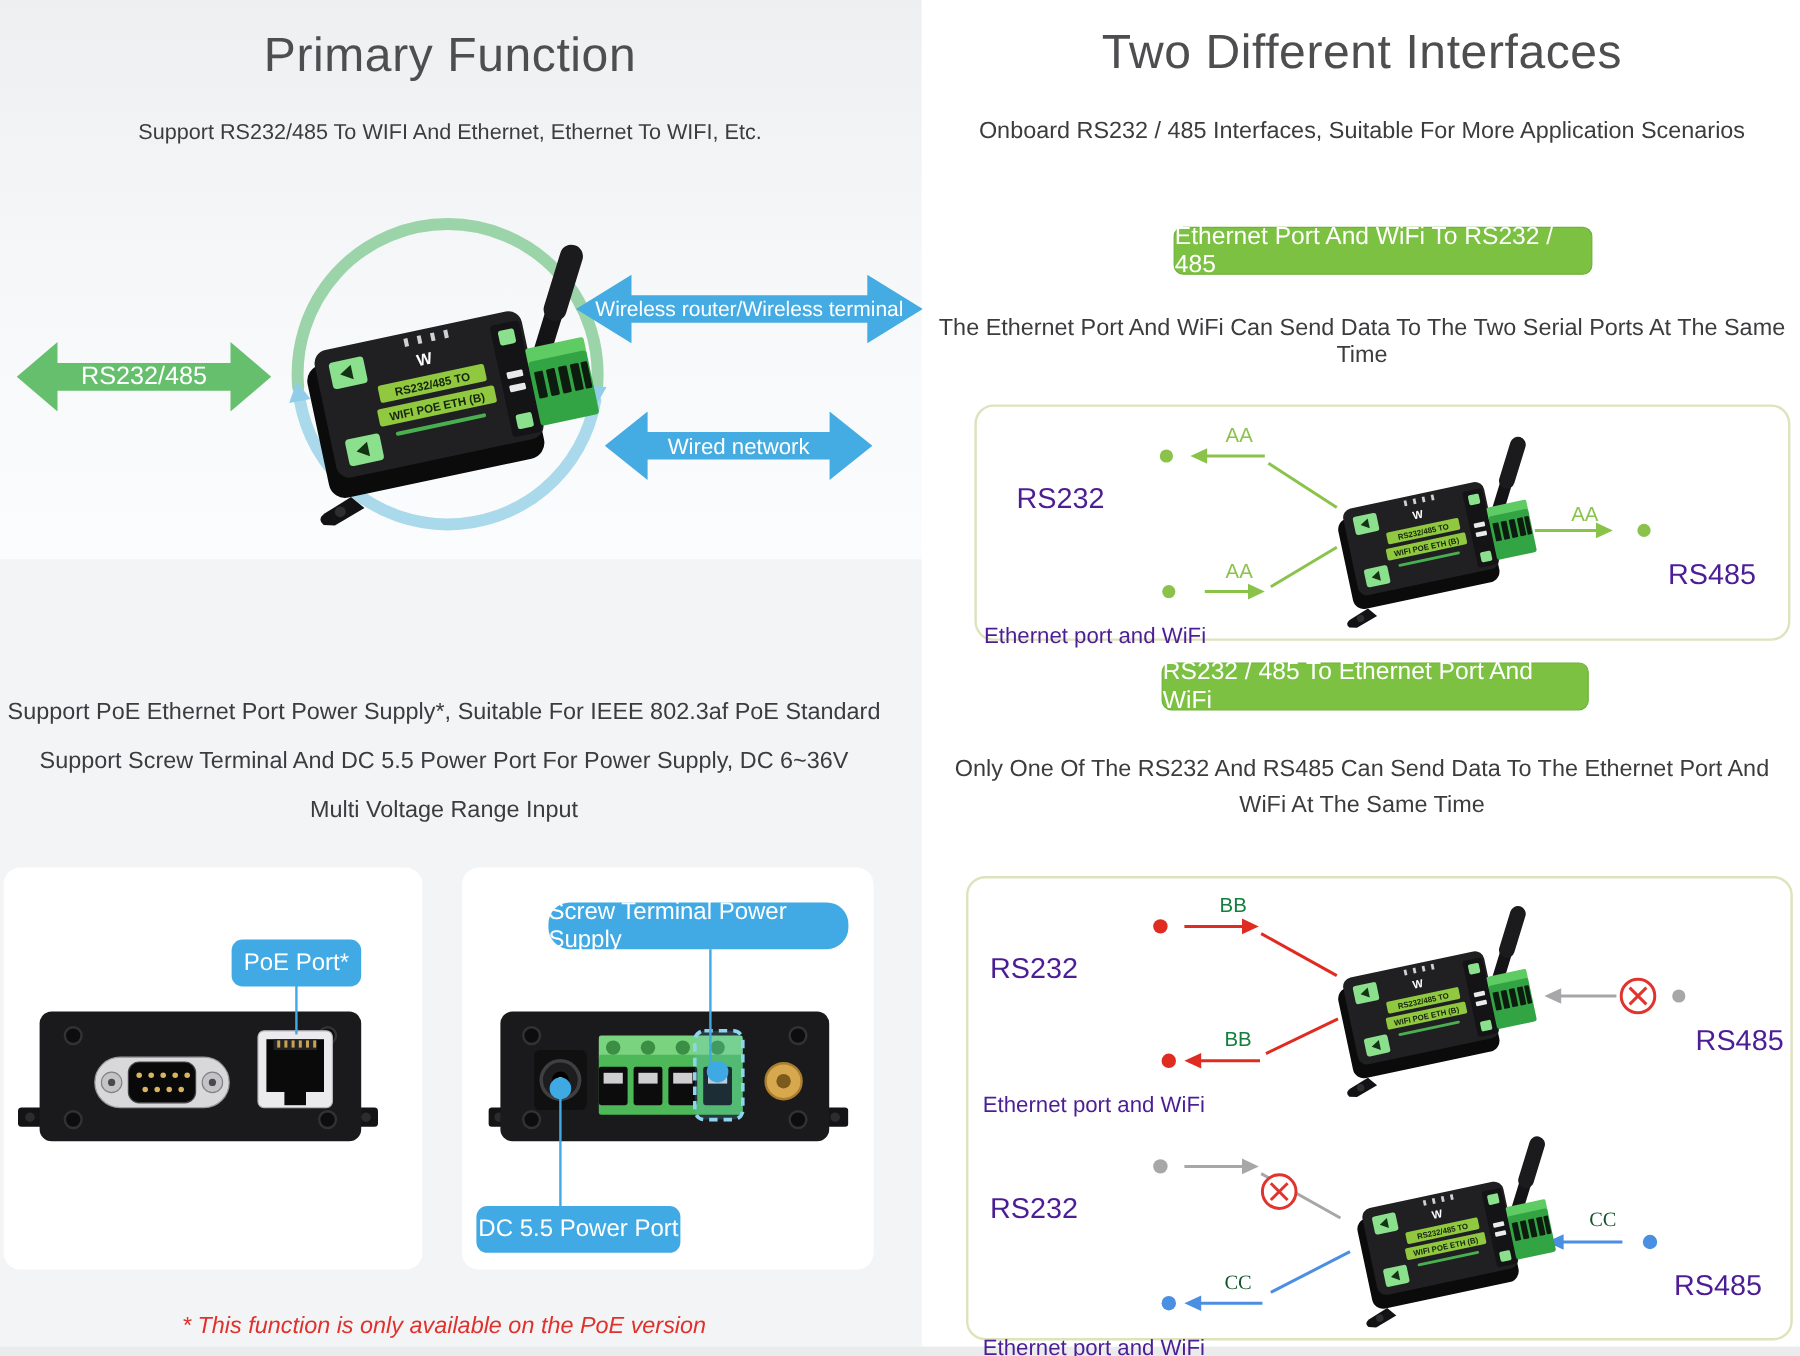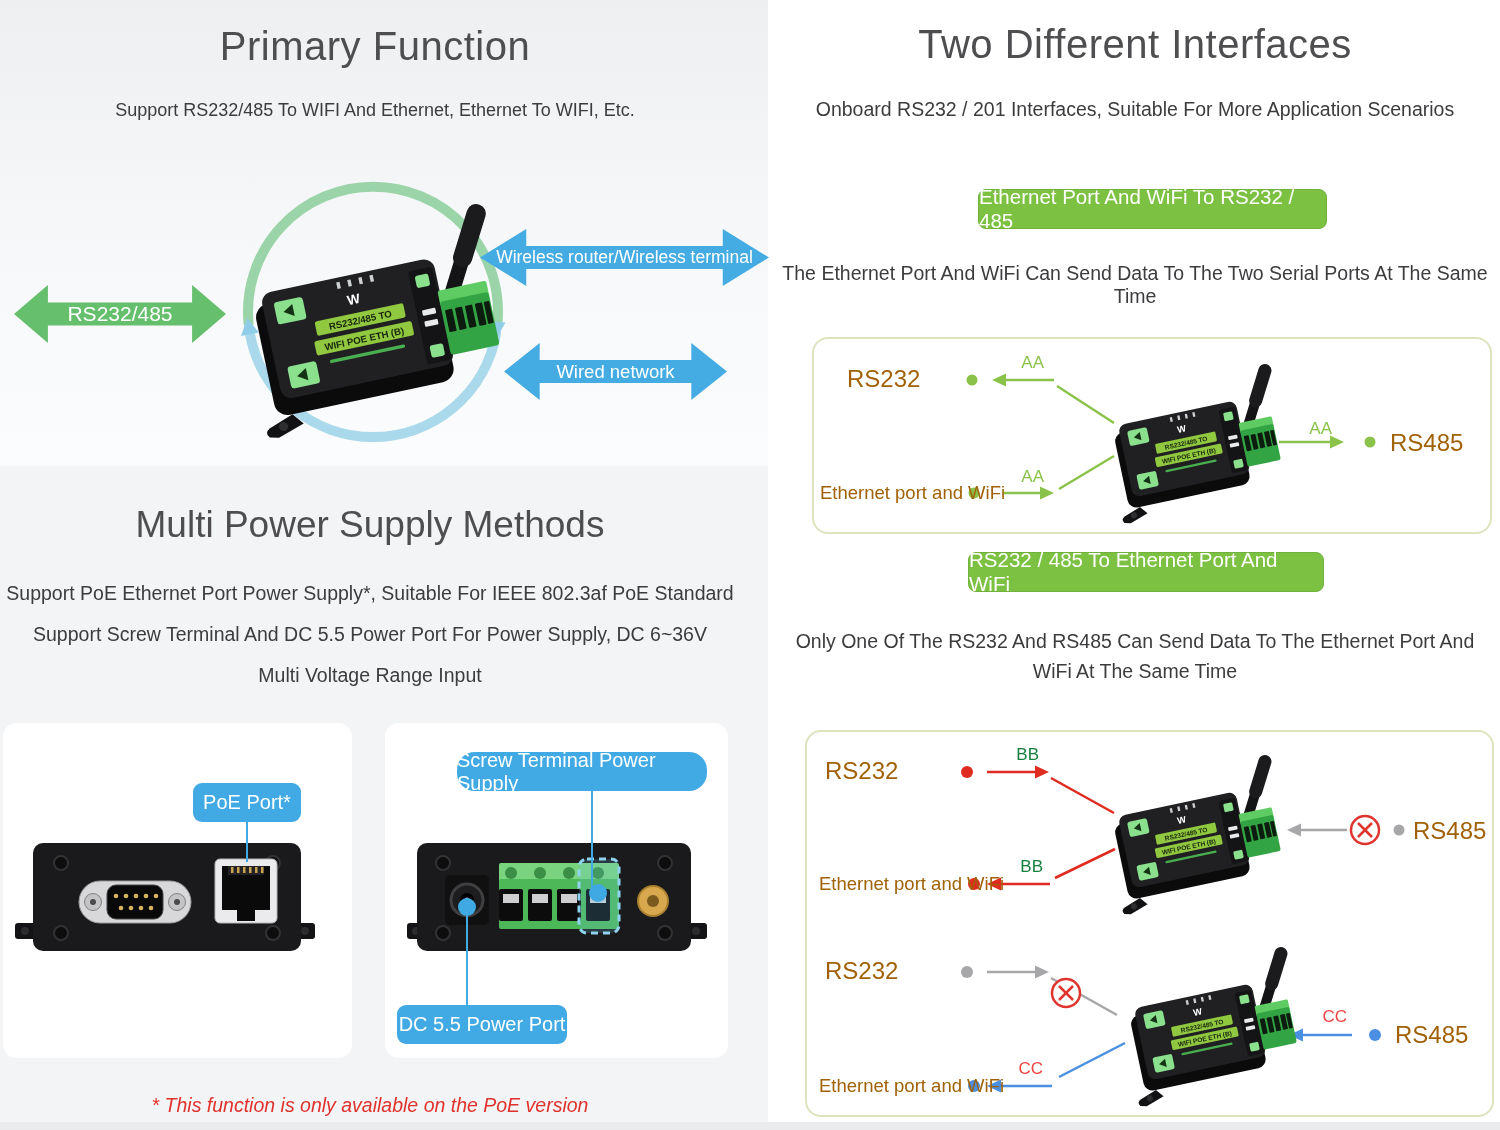--- a/index.html
+++ b/index.html
@@ -27,24 +27,24 @@
   .blue-tag{position:absolute;background:#41aae4;color:#fff;border-radius:9px;
     display:flex;align-items:center;justify-content:center;font-size:20px;}
   .vline{position:absolute;width:2px;background:#41aae4;z-index:5;}
   .note{position:absolute;left:0;width:740px;text-align:center;font-size:19.5px;color:#e0322d;margin:0;}
   
   .col-right{position:absolute;left:770px;top:0;width:730px;height:1122px;background:#fff;}
   .rc-text{position:absolute;left:10px;width:710px;text-align:center;margin:0;}
   .g-btn{position:absolute;background:#7cc142;border:1px solid #6fb13a;border-radius:8px;
     color:#fff;font-size:20.5px;display:flex;align-items:center;justify-content:center;}
   .gbox{position:absolute;background:#fff;border:2px solid #dde3bd;border-radius:16px;}
-  .dlab{position:absolute;color:#a16207;font-size:24px;white-space:nowrap;}
+  .dlab{position:absolute;color:#4c1d95;font-size:24px;white-space:nowrap;margin-top:37px;}
   .dlab.small{font-size:18.5px;}
   .tag-lab{position:absolute;width:40px;text-align:right;font-size:17px;white-space:nowrap;}
-  .tag-green{color:#8bc34a;} .tag-red{color:#15803d;} .tag-blue{color:#ef4444;}
+  .tag-green{color:#8bc34a;} .tag-red{color:#15803d;} .tag-blue{color:#14532d;font-family:Liberation Serif, serif;}
   svg{display:block;}
   .devsvg{position:absolute;}
   .boxsvg{position:absolute;left:0;top:0;}
 </style>
 </head>
 <body>
 
 <div class="page">
 
   <svg width="0" height="0" style="position:absolute" aria-hidden="true">
@@ -115,21 +115,20 @@
     <div class="darr blue" style="left:504px;top:343px;width:223px;height:57px;font-size:18.5px;">
       <span>Wired network</span>
     </div>
 
     <svg class="devsvg" style="left:222px;top:182px;" width="294" height="260" viewBox="0 0 260 230">
         <use href="#dev"></use>
       </svg>
   </section>
 
   <section class="sec-power">
-    <h2 class="h-mid" style="top:38px;">Multi Power Supply Methods</h2>
     <div class="abs lines3" style="left:0;top:112px;width:740px;text-align:center;">
       <p>Support PoE Ethernet Port Power Supply*, Suitable For IEEE 802.3af PoE Standard</p>
       <p>Support Screw Terminal And DC 5.5 Power Port For Power Supply, DC 6~36V</p>
       <p>Multi Voltage Range Input</p>
     </div>
 
     <div class="card" style="left:3px;top:257px;width:349px;height:335px;">
       <svg class="abs" style="left:12px;top:114px;" width="300" height="130" viewBox="0 0 300 130">
         <rect x="0" y="86" width="24" height="16" rx="3" fill="#141416"></rect>
           <circle cx="10" cy="94" r="4" fill="#2c2c2f"></circle>
@@ -231,21 +230,21 @@
       </div>
     </div>
 
     <p class="note" style="top:628px;font-style:italic;">* This function is only available on the PoE version</p>
   </section>
 
   <div class="bottom-strip"></div>
 
   <section class="col-right">
     <h1 class="rc-text h-big" style="top:22px;width:710px;">Two Different Interfaces</h1>
-    <p class="rc-text" style="top:98px;font-size:19.5px;color:#3c3c3f;">Onboard RS232 / 201 Interfaces, Suitable For More Application Scenarios</p>
+    <p class="rc-text" style="top:98px;font-size:19.5px;color:#3c3c3f;">Onboard RS232 / 485 Interfaces, Suitable For More Application Scenarios</p>
 
     <div class="g-btn" style="left:208px;top:189px;width:347px;height:38px;">
       <span>Ethernet Port And WiFi To RS232 / 485</span>
     </div>
     <p class="rc-text" style="top:262px;font-size:19.5px;color:#3c3c3f;">The Ethernet Port And WiFi Can Send Data To The Two Serial Ports At The Same Time</p>
 
     <div class="gbox" style="left:42px;top:337px;width:676px;height:193px;">
       <svg class="boxsvg" width="676" height="193" viewBox="0 0 676 193">
         <g stroke="#8bc34a" stroke-width="2.5" fill="none">
           <line x1="190" y1="41" x2="240" y2="41"></line>

